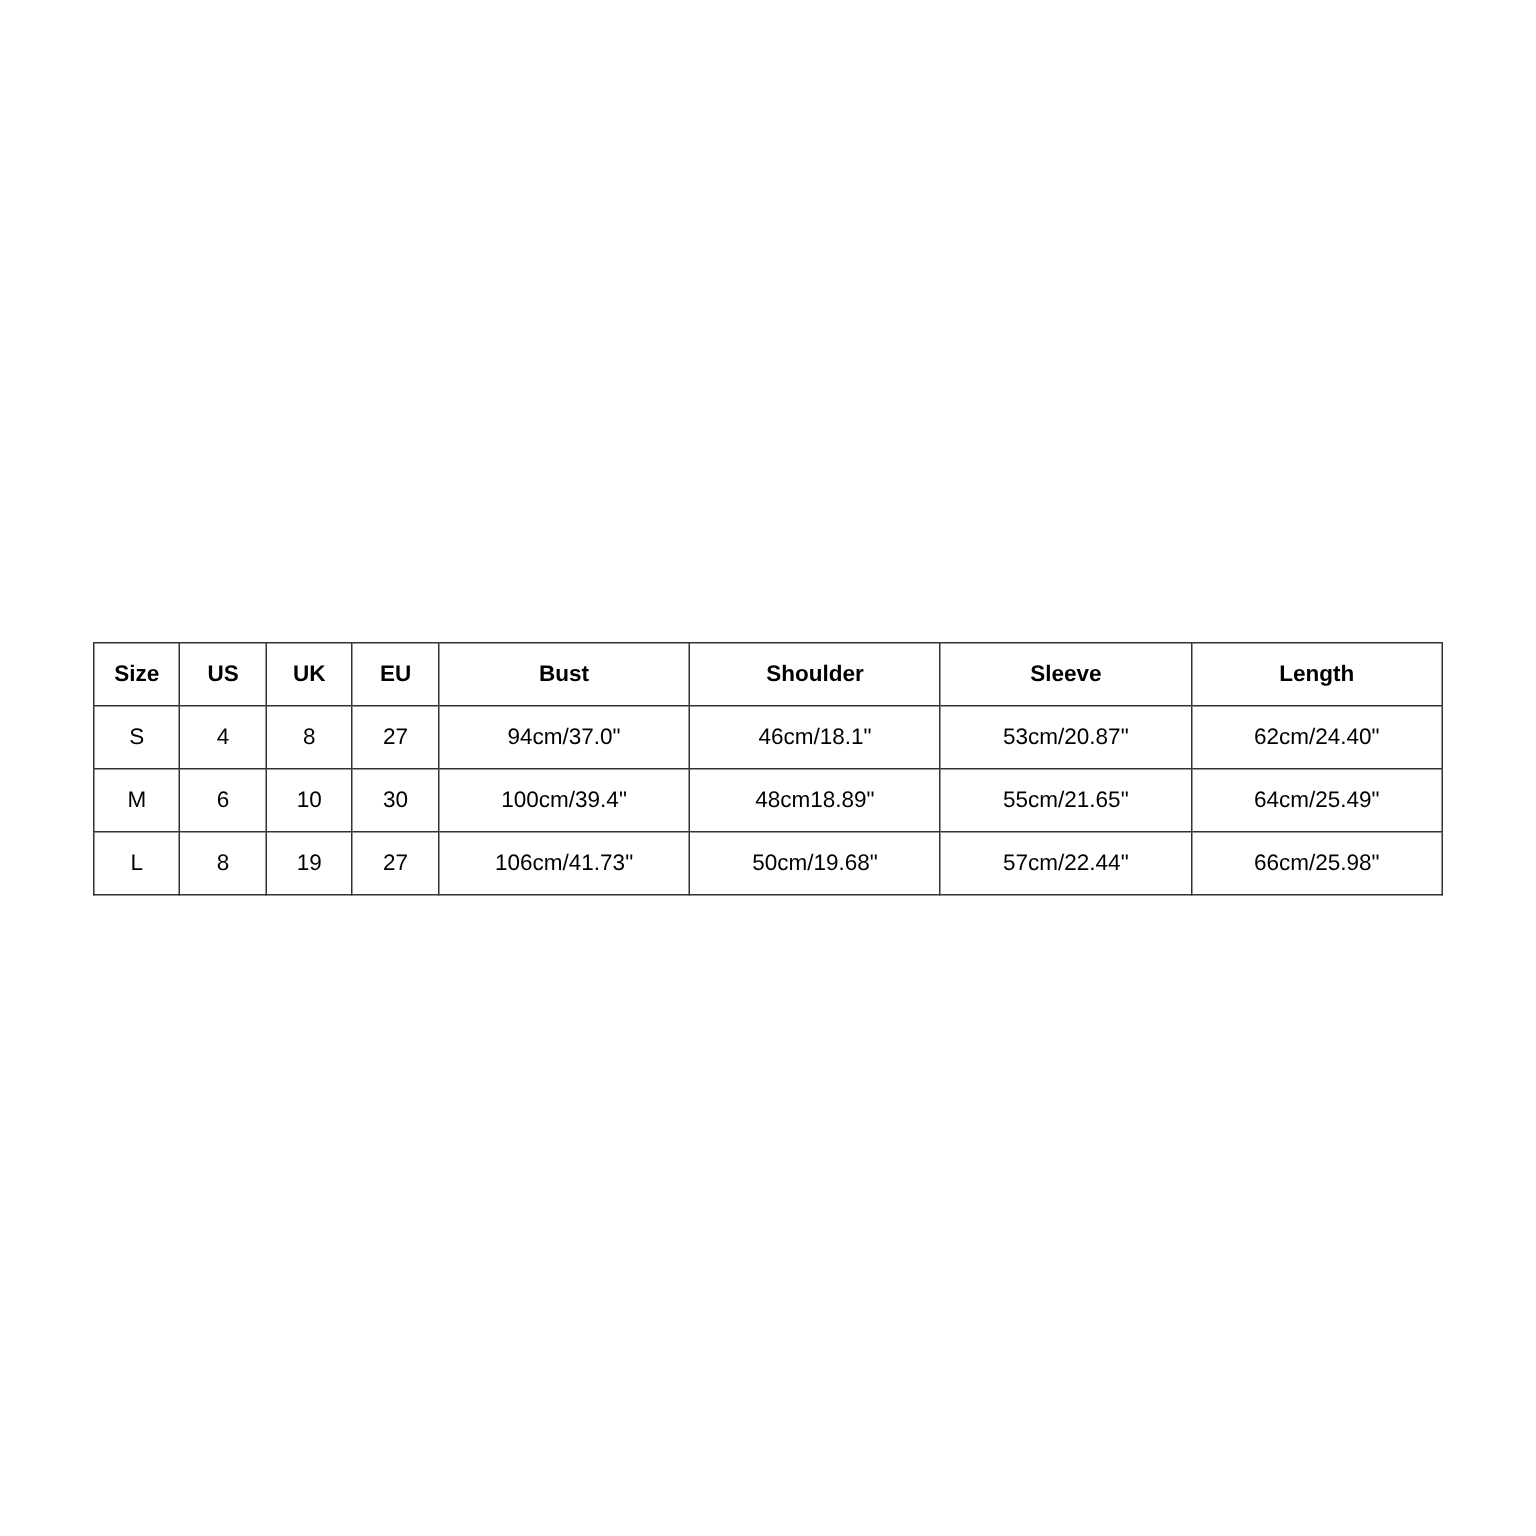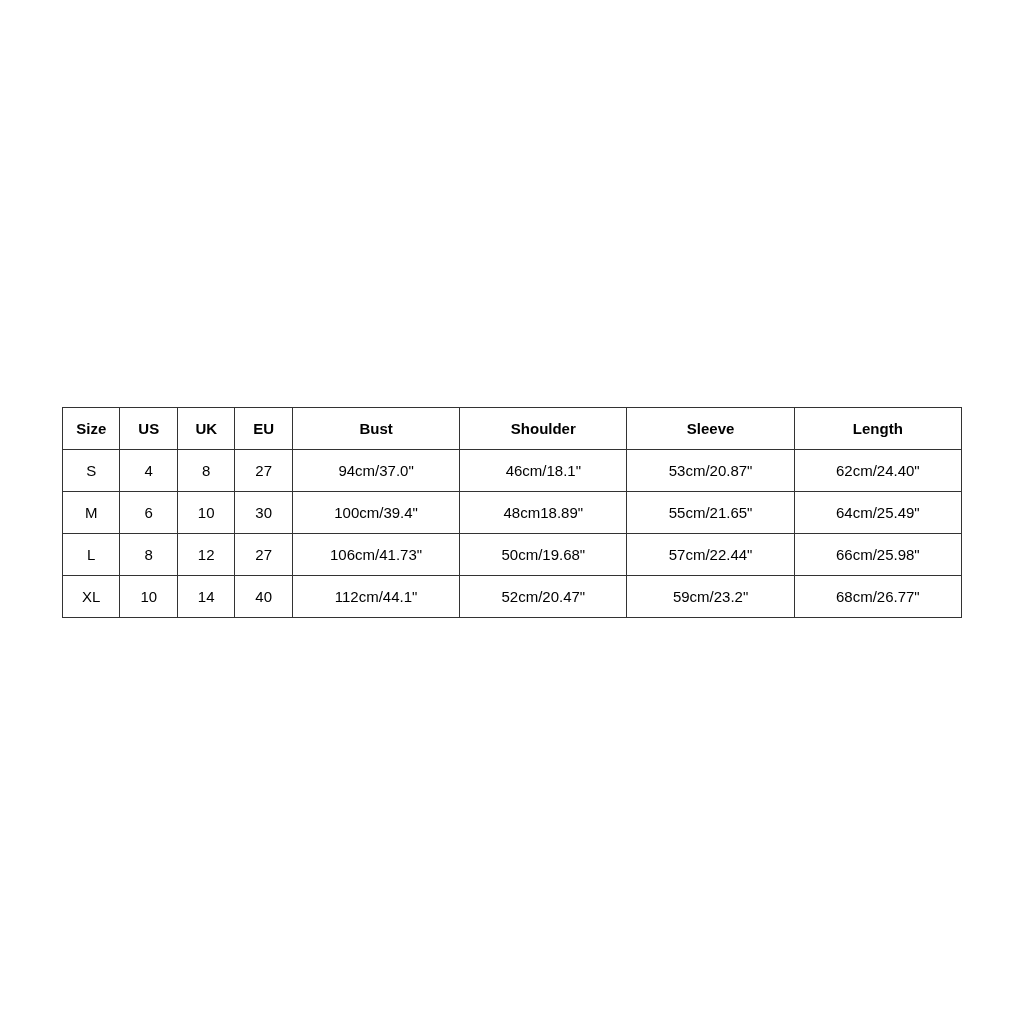--- a/index.html
+++ b/index.html
@@ -88,32 +88,22 @@
           <td>10</td>
           <td>30</td>
           <td>100cm/39.4"</td>
           <td>48cm18.89"</td>
           <td>55cm/21.65"</td>
           <td>64cm/25.49"</td>
         </tr>
         <tr>
           <td>L</td>
           <td>8</td>
-          <td>12</td>
+          <td>19</td>
           <td>27</td>
           <td>106cm/41.73"</td>
           <td>50cm/19.68"</td>
           <td>57cm/22.44"</td>
           <td>66cm/25.98"</td>
         </tr>
-        <tr>
-          <td>XL</td>
-          <td>10</td>
-          <td>14</td>
-          <td>40</td>
-          <td>112cm/44.1"</td>
-          <td>52cm/20.47"</td>
-          <td>59cm/23.2"</td>
-          <td>68cm/26.77"</td>
-        </tr>
       </tbody>
   </table>
 </div>
 
 </body></html>

